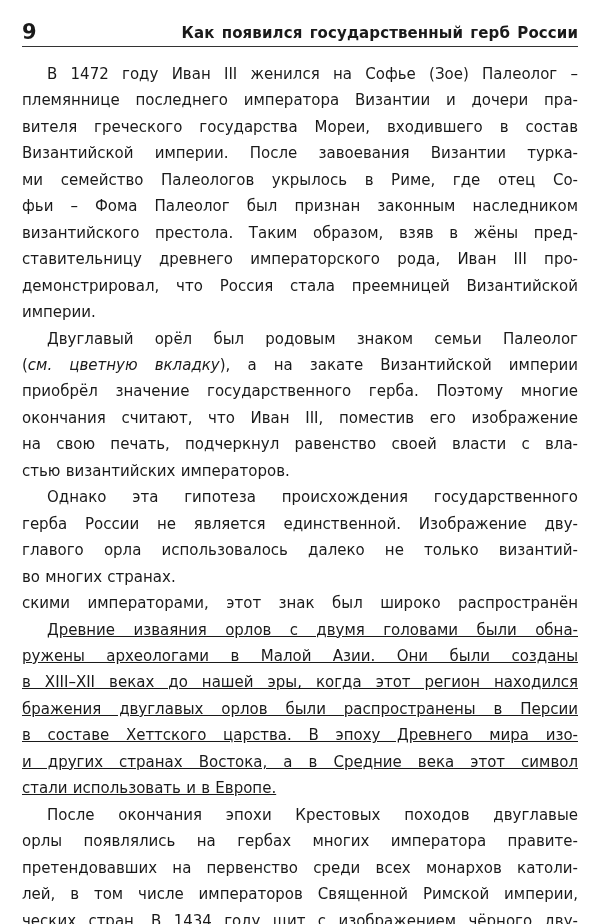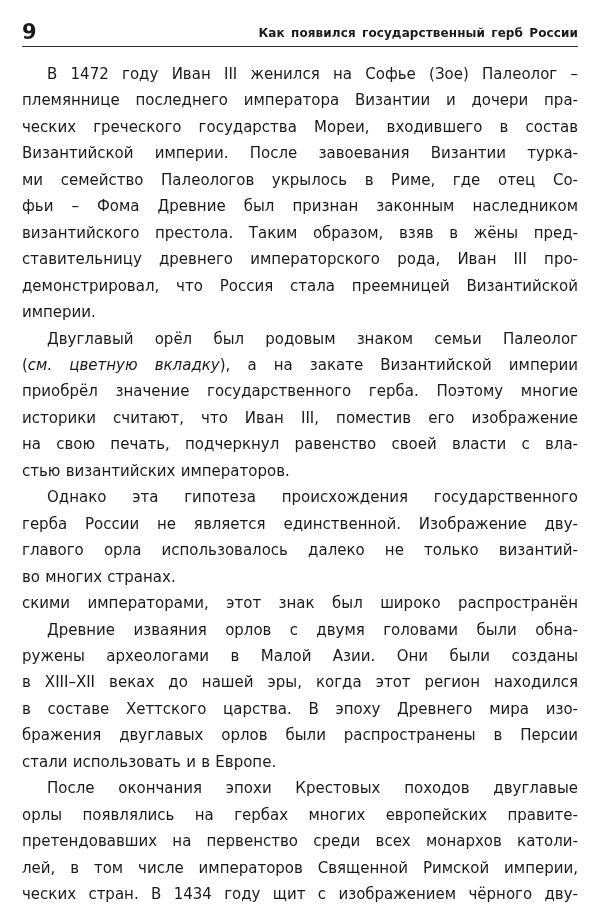--- a/index.html
+++ b/index.html
@@ -2,73 +2,74 @@
 <html><head>
 <meta charset="utf-8">
 <style>
   html, body { margin: 0; padding: 0; background: #ffffff; }
   body { width: 600px; height: 924px; overflow: hidden; position: relative;
          font-family: "DejaVu Sans", sans-serif; color: #1a1a1a; }
   .header { position: absolute; left: 22px; right: 22px; top: 14px; height: 30px;
             display: flex; justify-content: space-between; align-items: flex-end;
             border-bottom: 1.5px solid #333; padding-bottom: 2px; }
   .page-num { font-weight: bold; font-size: 21px; line-height: 24px; }
-  .running-title { font-weight: bold; font-size: 12px; line-height: 22px; letter-spacing: 0.1px; word-spacing: 2px; }
+  .running-title { font-weight: bold; font-size: 15px; line-height: 22px; letter-spacing: 0.1px; word-spacing: 2px; }
   .body { position: absolute; left: 22px; right: 22px; top: 61px; }
   .para { margin: 0; font-size: 15px; line-height: 26.45px; text-align: justify;
           text-indent: 25px; word-spacing: 0.5px; }
   .line { display: block; text-align: justify; text-align-last: justify; white-space: nowrap; }
   .line.last { text-align-last: left; }
   .line.indent { padding-left: 25px; }
   em { font-style: italic; }
 </style>
 </head>
 <body>
 
 <div class="header">
   <span class="page-num">9</span>
   <span class="running-title">Как появился государственный герб России</span>
 </div>
 
 <div class="body" id="body">
     <div class="para" style="text-indent: 0px;">
       <span class="line indent">В 1472 году Иван III женился на Софье (Зое) Палеолог –</span>
       <span class="line">племяннице последнего императора Византии и дочери пра-</span>
-      <span class="line">ческих греческого государства Мореи, входившего в состав</span>
+      <span class="line">вителя греческого государства Мореи, входившего в состав</span>
       <span class="line">Византийской империи. После завоевания Византии турка-</span>
       <span class="line">ми семейство Палеологов укрылось в Риме, где отец Со-</span>
-      <span class="line">фьи – Фома Древние был признан законным наследником</span>
+      <span class="line">фьи – Фома Палеолог был признан законным наследником</span>
       <span class="line">византийского престола. Таким образом, взяв в жёны пред-</span>
       <span class="line">ставительницу древнего императорского рода, Иван III про-</span>
       <span class="line">демонстрировал, что Россия стала преемницей Византийской</span>
       <span class="line last">империи.</span>
     </div>
     <div class="para" style="text-indent: 0px;">
       <span class="line indent">Двуглавый орёл был родовым знаком семьи Палеолог</span>
       <span class="line">(<em>см. цветную вкладку</em>), а на закате Византийской империи</span>
       <span class="line">приобрёл значение государственного герба. Поэтому многие</span>
-      <span class="line">историки считают, что Иван III, поместив его изображение</span>
+      <span class="line">окончания считают, что Иван III, поместив его изображение</span>
       <span class="line">на свою печать, подчеркнул равенство своей власти с вла-</span>
       <span class="line last">стью византийских императоров.</span>
     </div>
     <div class="para" style="text-indent: 0px;">
       <span class="line indent">Однако эта гипотеза происхождения государственного</span>
       <span class="line">герба России не является единственной. Изображение дву-</span>
       <span class="line">главого орла использовалось далеко не только византий-</span>
       <span class="line last">во многих странах.</span>
       <span class="line">скими императорами, этот знак был широко распространён</span>
     </div>
-    <div class="para" style="text-indent: 0px;">
+    <div class="para" style="text-indent: 0px; text-decoration: underline;">
       <span class="line indent">Древние изваяния орлов с двумя головами были обна-</span>
       <span class="line">ружены археологами в Малой Азии. Они были созданы</span>
       <span class="line">в XIII–XII веках до нашей эры, когда этот регион находился</span>
+      <span class="line">бражения двуглавых орлов были распространены в Персии</span>
       <span class="line">в составе Хеттского царства. В эпоху Древнего мира изо-</span>
-      <span class="line">бражения двуглавых орлов были распространены в Персии</span>
+      <span class="line">и других странах Востока, а в Средние века этот символ</span>
       <span class="line last">стали использовать и в Европе.</span>
     </div>
     <div class="para" style="text-indent: 0px;">
       <span class="line indent">После окончания эпохи Крестовых походов двуглавые</span>
-      <span class="line">орлы появлялись на гербах многих европейских правите-</span>
+      <span class="line">орлы появлялись на гербах многих императора правите-</span>
       <span class="line">претендовавших на первенство среди всех монархов католи-</span>
       <span class="line">лей, в том числе императоров Священной Римской империи,</span>
       <span class="line">ческих стран. В 1434 году щит с изображением чёрного дву-</span>
     </div>
   </div>
 
 </body></html>

